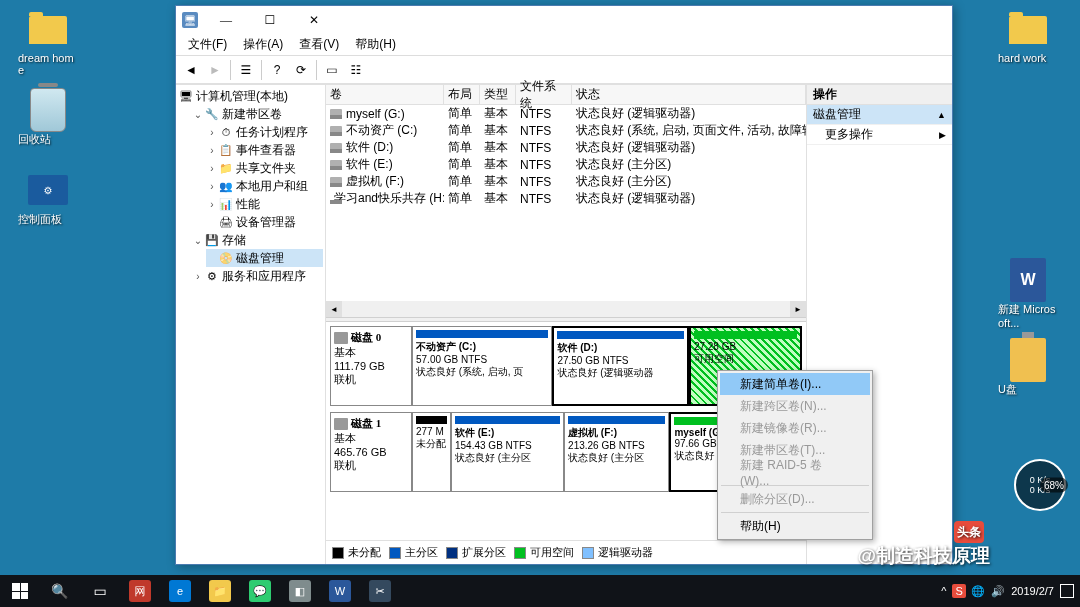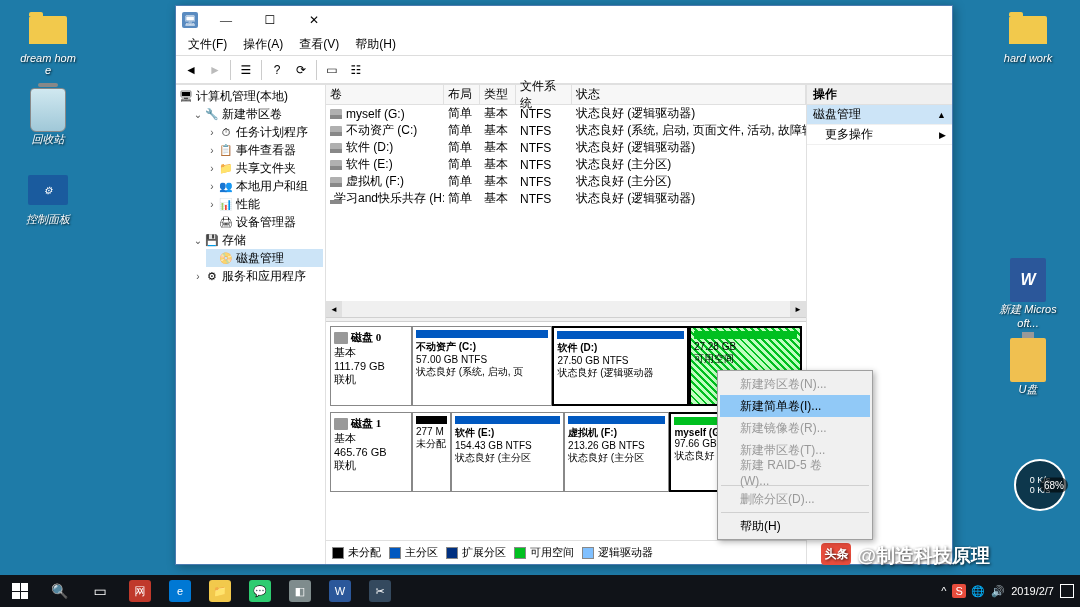--- a/index.html
+++ b/index.html
@@ -1,20 +1,20 @@
 <!DOCTYPE html>
 <html><head>
 <meta charset="utf-8">
 <style>
 * { margin: 0; padding: 0; box-sizing: border-box; }
 body { font-family: "Microsoft YaHei", "Segoe UI", sans-serif; font-size: 12px; background: #1e7ba8; color: #000; width: 1080px; height: 607px; overflow: hidden; position: relative; }
 .desktop { width: 100%; height: 100%; position: relative; }
 
 
-.desktop-icon { position: absolute; width: 60px; text-align: center; color: #fff; font-size: 11px; font-style: italic; }
+.desktop-icon { position: absolute; width: 60px; text-align: left; color: #fff; font-size: 11px; }
 .desktop-icon .icon-img { width: 40px; height: 40px; margin: 0 auto 2px; display: flex; align-items: center; justify-content: center; font-size: 28px; }
 .desktop-icon .icon-label { text-shadow: 1px 1px 2px rgba(0,0,0,0.8); word-break: break-all; }
 
 .folder-icon { background: #f2c94c; width: 38px; height: 28px; border-radius: 2px 2px 0 0; position: relative; }
 .folder-icon::before { content: ''; position: absolute; top: -4px; left: 0; width: 14px; height: 4px; background: #f2c94c; border-radius: 2px 2px 0 0; }
 .recycle-icon { width: 36px; height: 44px; background: linear-gradient(180deg, #d0e8f0, #a0c8d8); border-radius: 4px 4px 6px 6px; border: 1px solid #888; position: relative; }
 .recycle-icon::before { content: ''; position: absolute; top: -6px; left: 50%; transform: translateX(-50%); width: 20px; height: 4px; background: #888; border-radius: 2px; }
 .ctrl-icon { width: 42px; height: 30px; background: #1a5b9e; border-radius: 2px; display: flex; align-items: center; justify-content: center; color: #fff; font-size: 10px; }
 .word-icon { width: 36px; height: 44px; background: #2b579a; border-radius: 2px; display: flex; align-items: center; justify-content: center; color: #fff; font-weight: bold; font-size: 16px; }
 .usb-icon { width: 36px; height: 44px; background: #f0c050; border-radius: 2px; position:relative;}
@@ -97,21 +97,21 @@
 .win-logo span { background: #fff; }
 .tb-icon { width: 40px; height: 32px; display: flex; align-items: center; justify-content: center; color: #fff; font-size:14px;}
 .tb-icon .sq{width:22px;height:22px;border-radius:3px;display:flex;align-items:center;justify-content:center;font-size:11px;}
 .tray { margin-left: auto; display: flex; align-items: center; gap: 6px; color: #fff; font-size: 11px; padding-right: 6px; }
 .tray .clock { text-align: right; line-height: 1.1; }
 
 
 .net-meter{position:absolute;right:14px;bottom:96px;width:52px;height:52px;border-radius:50%;background:rgba(0,0,0,0.55);color:#fff;font-size:9px;display:flex;flex-direction:column;align-items:center;justify-content:center;border:2px solid #fff;}
 .net-meter .pct{position:absolute;right:-4px;top:50%;transform:translateY(-50%);background:rgba(0,0,0,0.6);padding:2px 4px;border-radius:8px;font-size:10px;}
 
-.watermark{position:absolute;right:90px;bottom:38px;color:#fff;font-size:19px;font-weight:bold;text-shadow:1px 1px 3px rgba(0,0,0,0.8);display:flex;align-items:flex-start;}
+.watermark{position:absolute;right:90px;bottom:38px;color:#fff;font-size:19px;font-weight:bold;text-shadow:1px 1px 3px rgba(0,0,0,0.8);display:flex;align-items:flex-end;flex-direction:column;}
 .watermark .badge{width:30px;height:22px;background:#e74c3c;color:#fff;display:flex;align-items:center;justify-content:center;font-size:12px;border-radius:4px;margin-right:6px;}
 </style>
 </head>
 <body>
 
 <div class="desktop">
   <div class="desktop-icon" style="left:18px;top:10px">
     <div class="icon-img">
         <div class="folder-icon"></div>
       </div>
@@ -409,22 +409,22 @@
           </div>
         <div class="right-item" style="padding-left:18px">
             <span>更多操作</span>
             <span class="arrow">▶</span>
           </div>
       </div>
     </div>
   </div>
 
   <div class="ctx-menu">
+    <div class="ctx-item hl">新建简单卷(I)...</div>
     <div class="ctx-item disabled">新建跨区卷(N)...</div>
-    <div class="ctx-item hl">新建简单卷(I)...</div>
     <div class="ctx-item disabled">新建镜像卷(R)...</div>
     <div class="ctx-item disabled">新建带区卷(T)...</div>
     <div class="ctx-item disabled">新建 RAID-5 卷(W)...</div>
     <div class="ctx-sep"></div>
     <div class="ctx-item disabled">删除分区(D)...</div>
     <div class="ctx-sep"></div>
     <div class="ctx-item">帮助(H)</div>
   </div>
 
   <div class="net-meter">

